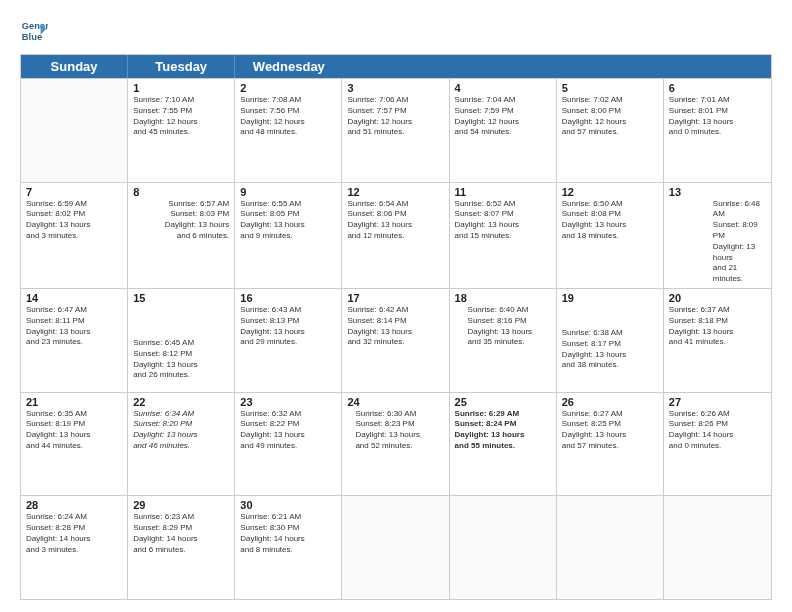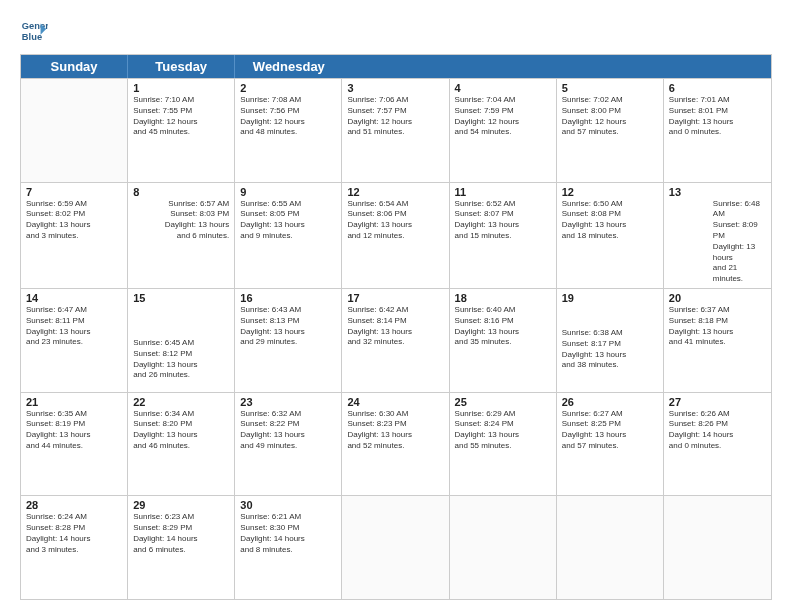--- a/index.html
+++ b/index.html
@@ -254,21 +254,21 @@
           </div>
           <div class="cal-cell">
             <span class="day-number">17</span>
             <div class="cell-info" style="white-space: pre-line;">Sunrise: 6:42 AM
 Sunset: 8:14 PM
 Daylight: 13 hours
 and 32 minutes.</div>
           </div>
           <div class="cal-cell">
             <span class="day-number">18</span>
-            <div class="cell-info" style="white-space: pre-line;">Sunrise: 6:40 AM
+            <div class="cell-info" style="white-space: pre-line; margin-left: 13px;">Sunrise: 6:40 AM
 Sunset: 8:16 PM
 Daylight: 13 hours
 and 35 minutes.</div>
           </div>
           <div class="cal-cell">
             <span class="day-number">19</span>
             <div class="cell-info" style="white-space: pre-line; margin-top: 24px;">Sunrise: 6:38 AM
 Sunset: 8:17 PM
 Daylight: 13 hours
 and 38 minutes.</div>
@@ -284,42 +284,42 @@
         <div class="cal-row">
           <div class="cal-cell">
             <span class="day-number">21</span>
             <div class="cell-info" style="white-space: pre-line;">Sunrise: 6:35 AM
 Sunset: 8:19 PM
 Daylight: 13 hours
 and 44 minutes.</div>
           </div>
           <div class="cal-cell">
             <span class="day-number">22</span>
-            <div class="cell-info" style="white-space: pre-line;">Sunrise: 6:34 AM
+            <div class="cell-info" style="white-space: pre-line; font-style: italic;">Sunrise: 6:34 AM
 Sunset: 8:20 PM
 Daylight: 13 hours
 and 46 minutes.</div>
           </div>
           <div class="cal-cell">
             <span class="day-number">23</span>
             <div class="cell-info" style="white-space: pre-line;">Sunrise: 6:32 AM
 Sunset: 8:22 PM
 Daylight: 13 hours
 and 49 minutes.</div>
           </div>
           <div class="cal-cell">
             <span class="day-number">24</span>
-            <div class="cell-info" style="white-space: pre-line;">Sunrise: 6:30 AM
+            <div class="cell-info" style="white-space: pre-line; margin-left: 8px;">Sunrise: 6:30 AM
 Sunset: 8:23 PM
 Daylight: 13 hours
 and 52 minutes.</div>
           </div>
           <div class="cal-cell">
             <span class="day-number">25</span>
-            <div class="cell-info" style="white-space: pre-line;">Sunrise: 6:29 AM
+            <div class="cell-info" style="white-space: pre-line; font-weight: bold;">Sunrise: 6:29 AM
 Sunset: 8:24 PM
 Daylight: 13 hours
 and 55 minutes.</div>
           </div>
           <div class="cal-cell">
             <span class="day-number">26</span>
             <div class="cell-info" style="white-space: pre-line;">Sunrise: 6:27 AM
 Sunset: 8:25 PM
 Daylight: 13 hours
 and 57 minutes.</div>

